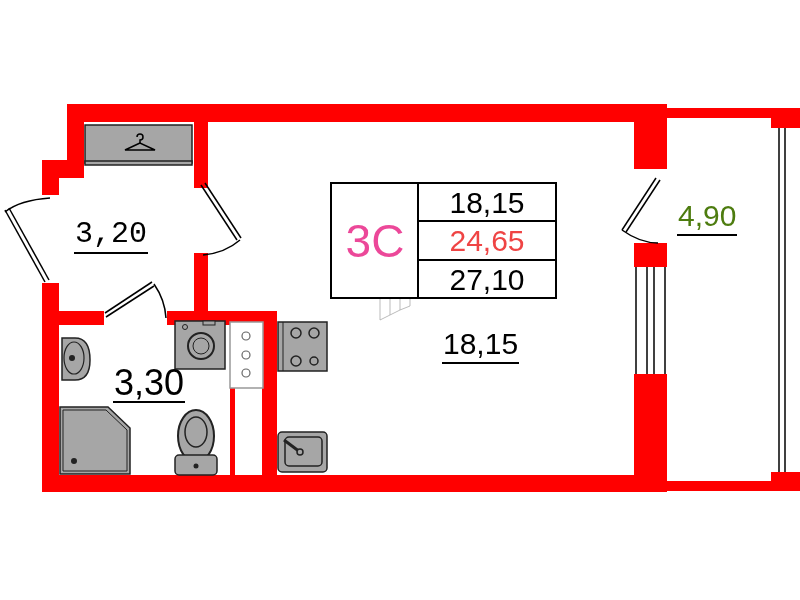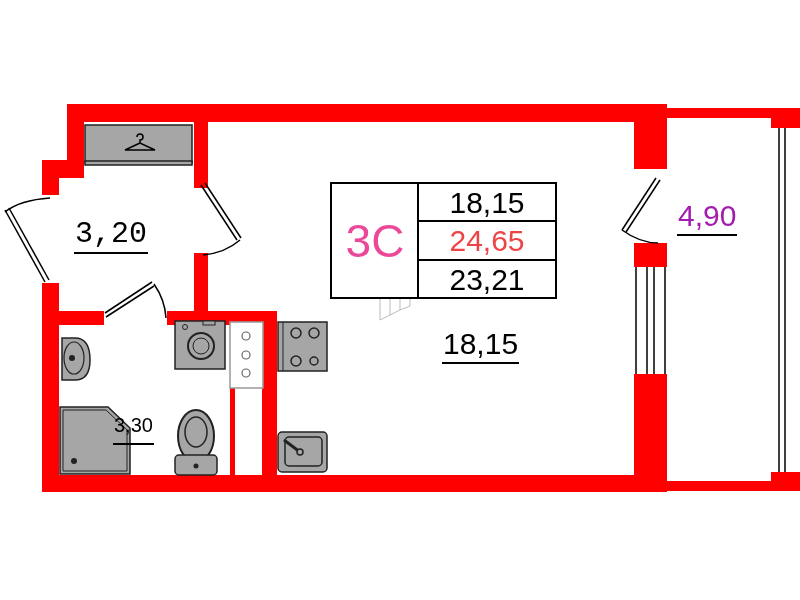--- a/index.html
+++ b/index.html
@@ -143,18 +143,18 @@
     <line x1="418" y1="183" x2="418" y2="298" stroke="#000" stroke-width="2"></line>
     <line x1="418" y1="221" x2="556" y2="221" stroke="#000" stroke-width="2"></line>
     <line x1="418" y1="260" x2="556" y2="260" stroke="#000" stroke-width="2"></line>
   </g>
 </svg>
 
 <div style="position:absolute;left:333px;top:213px;width:84px;text-align:center;font-size:46px;line-height:56px;color:#ec4899;">3С</div>
 
 <div style="position:absolute;left:418px;top:184px;width:138px;text-align:center;font-size:30px;line-height:38px;color:#000;">18,15</div>
 <div style="position:absolute;left:418px;top:222px;width:138px;text-align:center;font-size:30px;line-height:38px;color:#ef4444;">24,65</div>
-<div style="position:absolute;left:418px;top:261px;width:138px;text-align:center;font-size:30px;line-height:38px;color:#000;">23,21</div>
+<div style="position:absolute;left:418px;top:261px;width:138px;text-align:center;font-size:30px;line-height:38px;color:#000;">27,10</div>
 
 <div style="position:absolute;left:74px;top:216px;font-size:30px;line-height:36px;color:#000;border-bottom:2px solid #000;padding:0 1px;font-family:Liberation Mono, monospace;">3,20</div>
-<div style="position:absolute;left:113px;top:365px;font-size:20px;line-height:36px;color:#000;border-bottom:2px solid #000;padding:0 1px;margin-top:42px;">3,30</div>
+<div style="position:absolute;left:113px;top:365px;font-size:36px;line-height:36px;color:#000;border-bottom:2px solid #000;padding:0 1px;">3,30</div>
 <div style="position:absolute;left:442px;top:326px;font-size:30px;line-height:36px;color:#000;border-bottom:2px solid #000;padding:0 1px;">18,15</div>
-<div style="position:absolute;left:677px;top:198px;font-size:30px;line-height:36px;color:#a21caf;border-bottom:2px solid #000;padding:0 1px;">4,90</div>
+<div style="position:absolute;left:677px;top:198px;font-size:30px;line-height:36px;color:#4d7c0f;border-bottom:2px solid #000;padding:0 1px;">4,90</div>
 
 </body></html>

